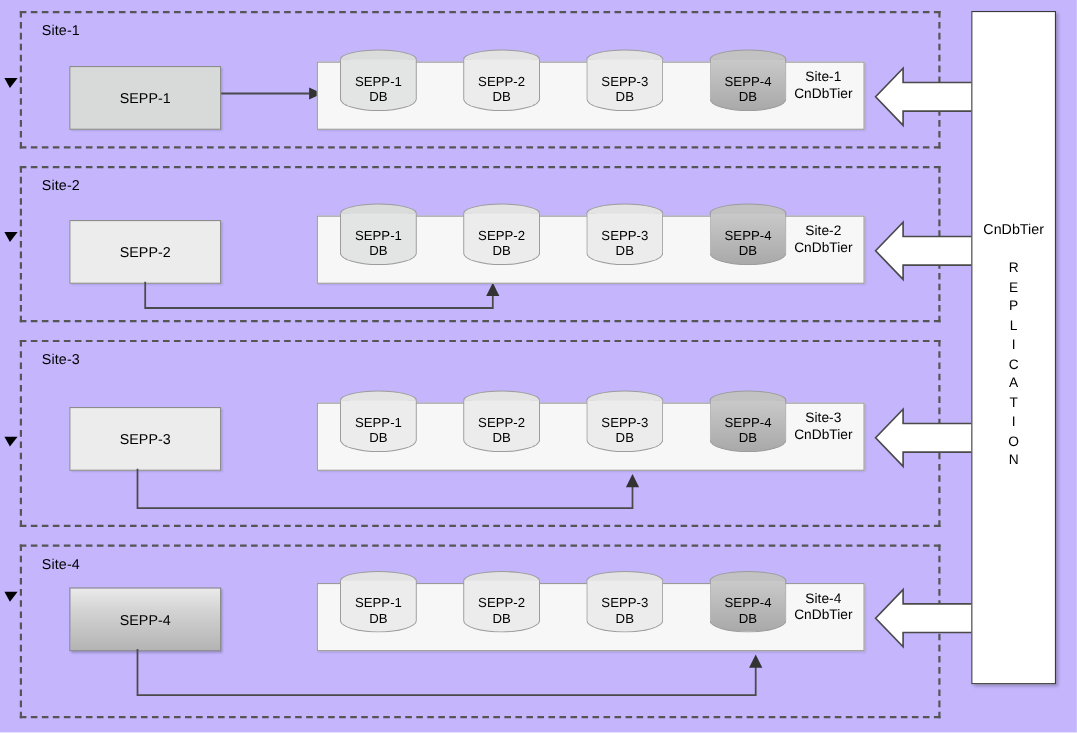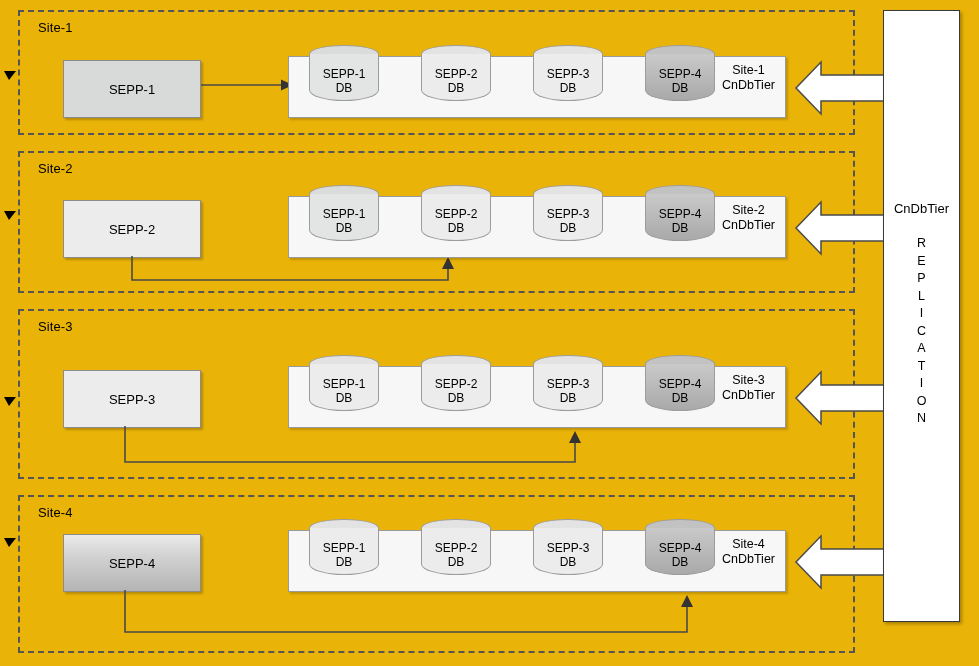--- a/index.html
+++ b/index.html
@@ -8,21 +8,21 @@
     background: #ffffff;
   }
   body {
     font-family: "Liberation Sans", sans-serif;
     -webkit-font-smoothing: antialiased;
   }
   #canvas {
     position: relative;
     width: 979px;
     height: 666px;
-    background: #eab308;
+    background: #c4b5fd;
     overflow: hidden;
   }
 
   
   .site-box {
     position: absolute;
     left: 18px;
     width: 837px;
     border: 2px dashed #555555;
     box-sizing: border-box;

